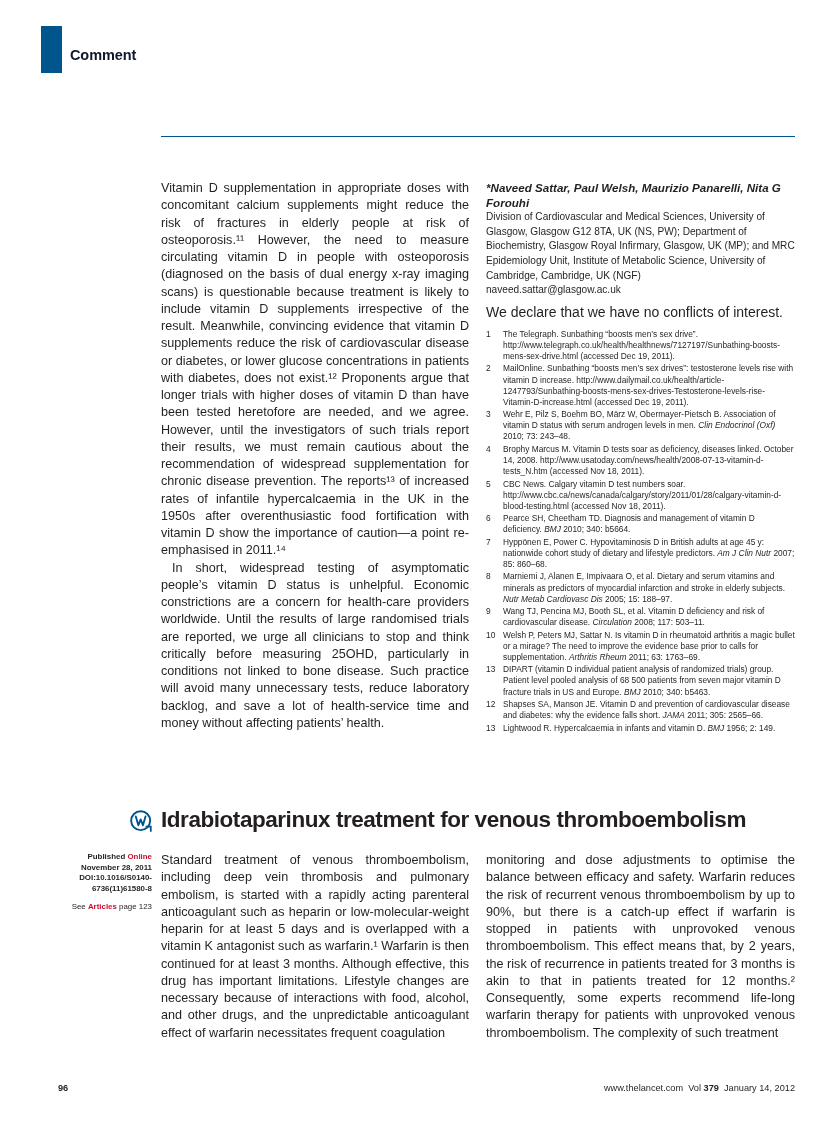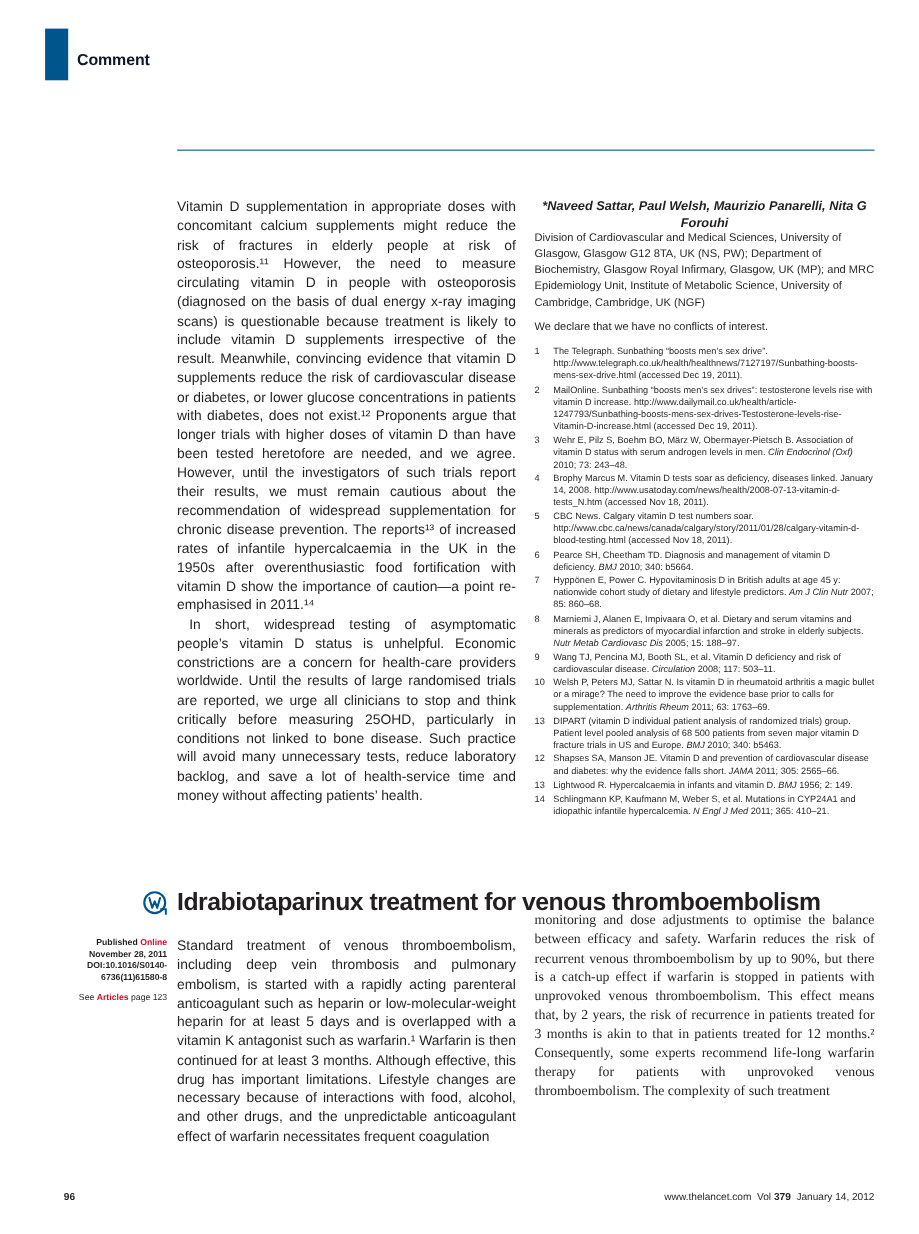--- a/index.html
+++ b/index.html
@@ -75,37 +75,36 @@
   p.body + p.body { text-indent: 11px; }
 
   
   .authors {
     margin: 0;
     font-size: 11.6px;
     line-height: 15.1px;
     font-style: italic;
     font-weight: bold;
     color: #231f20;
-    text-align: center;
   }
   .affil {
     margin: 0;
     font-size: 10.1px;
     line-height: 14.6px;
     color: #231f20;
   }
   .email {
     margin: 0;
     font-size: 10.1px;
     line-height: 14.6px;
     color: #231f20;
   }
   .declare {
     margin: 9px 0 0 0;
-    font-size: 10px;
+    font-size: 14px;
     line-height: 11px;
     color: #231f20;
   }
 
   
   .refs {
     margin: 11px 0 0 0;
     padding: 0;
     list-style: none;
   }
@@ -162,23 +161,22 @@
 
   .col-left-2 {
     position: absolute;
     left: 161px;
     top: 852px;
     width: 308px;
   }
   .col-right-2 {
     position: absolute;
     left: 486px;
-    top: 828px;
+    top: 852px;
     width: 309px;
-    font-family: Liberation Serif, serif;
   }
 
   
   .folio {
     position: absolute;
     left: 58px;
     top: 1083px;
     font-size: 9.2px;
     font-weight: bold;
     color: #231f20;
@@ -203,38 +201,39 @@
   <div class="rule-top"></div>
 
   <div class="col-left">
     <p class="body">Vitamin D supplementation in appropriate doses with concomitant calcium supplements might reduce the risk of fractures in elderly people at risk of osteoporosis.¹¹ However, the need to measure circulating vitamin D in people with osteoporosis (diagnosed on the basis of dual energy x-ray imaging scans) is questionable because treatment is likely to include vitamin D supplements irrespective of the result. Meanwhile, convincing evidence that vitamin D supplements reduce the risk of cardiovascular disease or diabetes, or lower glucose concentrations in patients with diabetes, does not exist.¹² Proponents argue that longer trials with higher doses of vitamin D than have been tested heretofore are needed, and we agree. However, until the investigators of such trials report their results, we must remain cautious about the recommendation of widespread supplementation for chronic disease prevention. The reports¹³ of increased rates of infantile hypercalcaemia in the UK in the 1950s after overenthusiastic food fortification with vitamin D show the importance of caution—a point re-emphasised in 2011.¹⁴</p>
     <p class="body">In short, widespread testing of asymptomatic people’s vitamin D status is unhelpful. Economic constrictions are a concern for health-care providers worldwide. Until the results of large randomised trials are reported, we urge all clinicians to stop and think critically before measuring 25OHD, particularly in conditions not linked to bone disease. Such practice will avoid many unnecessary tests, reduce laboratory backlog, and save a lot of health-service time and money without affecting patients’ health.</p>
   </div>
 
   <div class="col-right">
     <p class="authors">*Naveed Sattar, Paul Welsh, Maurizio Panarelli, Nita G Forouhi</p>
     <p class="affil">Division of Cardiovascular and Medical Sciences, University of Glasgow, Glasgow G12 8TA, UK (NS, PW); Department of Biochemistry, Glasgow Royal Infirmary, Glasgow, UK (MP); and MRC Epidemiology Unit, Institute of Metabolic Science, University of Cambridge, Cambridge, UK (NGF)</p>
+    <p class="email">naveed.sattar@glasgow.ac.uk</p>
     <p class="declare">We declare that we have no conflicts of interest.</p>
 
     <ol class="refs" id="reference-list">
         <li>
           <span class="num">1</span>
           <span class="txt">The Telegraph. Sunbathing “boosts men’s sex drive”. http://www.telegraph.co.uk/health/healthnews/7127197/Sunbathing-boosts-mens-sex-drive.html (accessed Dec 19, 2011).</span>
         </li>
         <li>
           <span class="num">2</span>
           <span class="txt">MailOnline. Sunbathing “boosts men’s sex drives”: testosterone levels rise with vitamin D increase. http://www.dailymail.co.uk/health/article-1247793/Sunbathing-boosts-mens-sex-drives-Testosterone-levels-rise-Vitamin-D-increase.html (accessed Dec 19, 2011).</span>
         </li>
         <li>
           <span class="num">3</span>
           <span class="txt">Wehr E, Pilz S, Boehm BO, März W, Obermayer-Pietsch B. Association of vitamin D status with serum androgen levels in men. <i>Clin Endocrinol (Oxf)</i> 2010; 73: 243–48.</span>
         </li>
         <li>
           <span class="num">4</span>
-          <span class="txt">Brophy Marcus M. Vitamin D tests soar as deficiency, diseases linked. January 14, 2008. http://www.usatoday.com/news/health/2008-07-13-vitamin-d-tests_N.htm (accessed Nov 18, 2011).</span>
+          <span class="txt">Brophy Marcus M. Vitamin D tests soar as deficiency, diseases linked. October 14, 2008. http://www.usatoday.com/news/health/2008-07-13-vitamin-d-tests_N.htm (accessed Nov 18, 2011).</span>
         </li>
         <li>
           <span class="num">5</span>
           <span class="txt">CBC News. Calgary vitamin D test numbers soar. http://www.cbc.ca/news/canada/calgary/story/2011/01/28/calgary-vitamin-d-blood-testing.html (accessed Nov 18, 2011).</span>
         </li>
         <li>
           <span class="num">6</span>
           <span class="txt">Pearce SH, Cheetham TD. Diagnosis and management of vitamin D deficiency. <i>BMJ</i> 2010; 340: b5664.</span>
         </li>
         <li>
@@ -257,24 +256,20 @@
           <span class="num">13</span>
           <span class="txt">DIPART (vitamin D individual patient analysis of randomized trials) group. Patient level pooled analysis of 68 500 patients from seven major vitamin D fracture trials in US and Europe. <i>BMJ</i> 2010; 340: b5463.</span>
         </li>
         <li>
           <span class="num">12</span>
           <span class="txt">Shapses SA, Manson JE. Vitamin D and prevention of cardiovascular disease and diabetes: why the evidence falls short. <i>JAMA</i> 2011; 305: 2565–66.</span>
         </li>
         <li>
           <span class="num">13</span>
           <span class="txt">Lightwood R. Hypercalcaemia in infants and vitamin D. <i>BMJ</i> 1956; 2: 149.</span>
-        </li>
-        <li>
-          <span class="num">14</span>
-          <span class="txt">Schlingmann KP, Kaufmann M, Weber S, et al. Mutations in CYP24A1 and idiopathic infantile hypercalcemia. <i>N Engl J Med</i> 2011; 365: 410–21.</span>
         </li>
       </ol>
   </div>
 
   <svg class="art-logo" viewBox="0 0 64 64" aria-hidden="true">
     <circle cx="30" cy="30" r="22.5" fill="none" stroke="#00558c" stroke-width="4.6"></circle>
     <path d="M18.5 20 L24.5 41 L30 27 L35.5 41 L41.5 20" fill="none" stroke="#00558c" stroke-width="4.4" stroke-linecap="round" stroke-linejoin="round"></path>
     <path d="M44 44 L54 44 L54 54" fill="none" stroke="#00558c" stroke-width="4.2" stroke-linecap="square"></path>
     <path d="M49 49 L55 55" fill="none" stroke="#00558c" stroke-width="0"></path>
   </svg>

